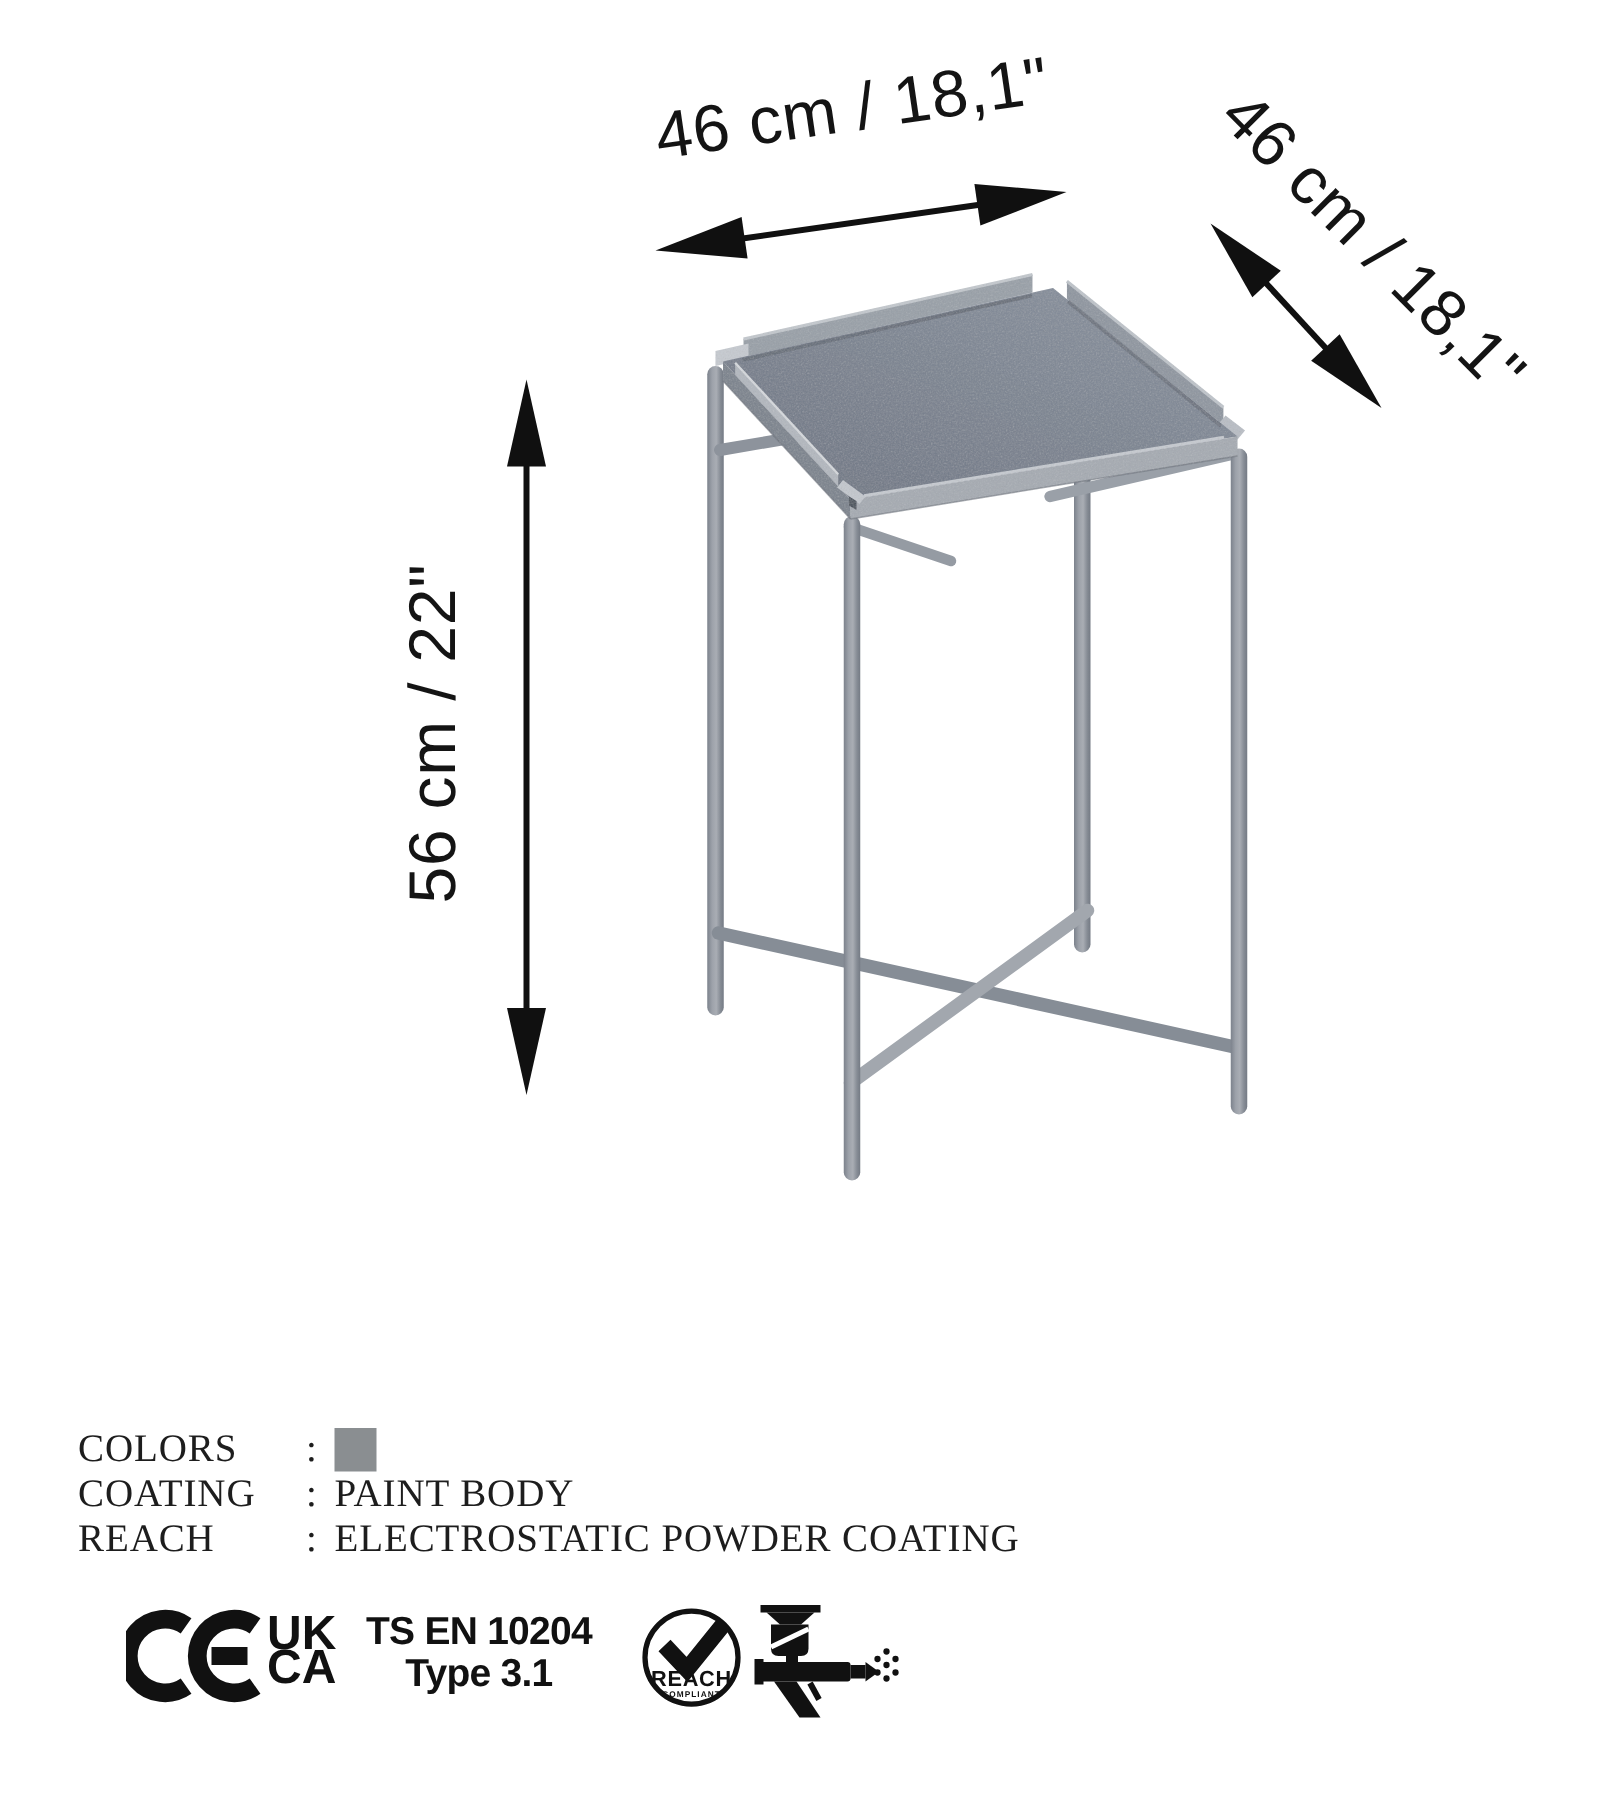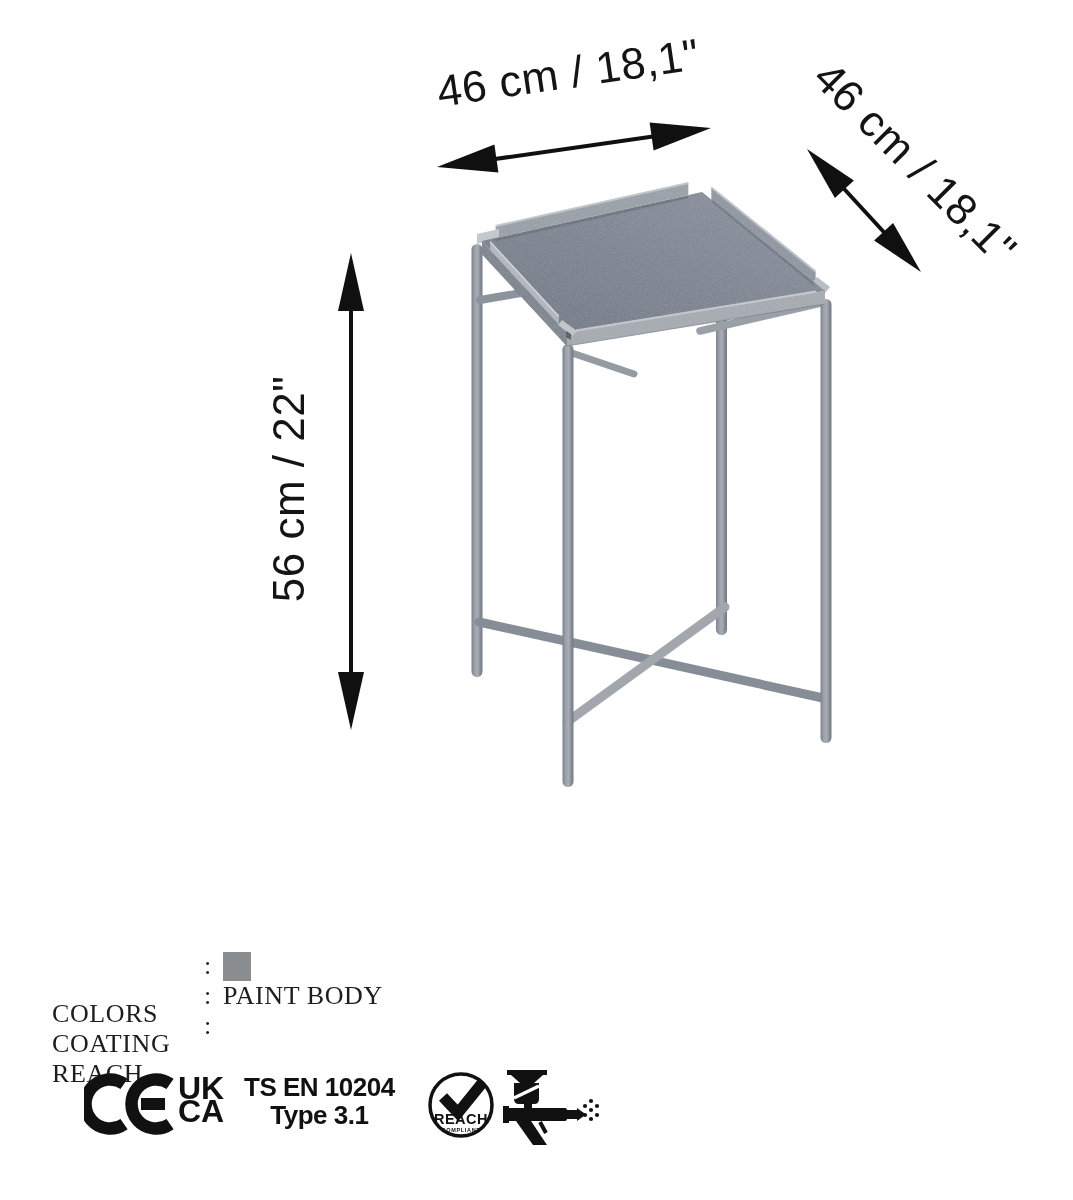--- a/index.html
+++ b/index.html
@@ -7,21 +7,21 @@
           font-family:"Liberation Sans",sans-serif;}
   .dim-label{position:absolute;color:#141414;font-size:44px;letter-spacing:0.5px;
              text-align:center;width:324px;height:54px;line-height:54px;white-space:nowrap;}
   .dim-top{left:406px;top:46px;transform:rotate(-8.3deg);}
   .dim-right{left:753px;top:136px;transform:rotate(45deg);}
   .dim-left{left:127px;top:462px;transform:rotate(-90deg);}
   .scene{position:absolute;left:0;top:0;}
   .specs{position:absolute;left:52px;top:951px;color:#1d1d1d;
          font-family:"Liberation Serif",serif;font-size:26px;letter-spacing:0.6px;}
   .spec-row{display:flex;align-items:flex-start;height:30px;line-height:30px;}
-  .spec-label{width:152px;margin-top:48px;}
+  .spec-label{width:152px;}
   .spec-sep{width:19px;}
   .swatch{display:inline-block;width:28px;height:29px;margin-top:1px;background:#8a8e91;}
   .certs{position:absolute;left:0;top:1060px;width:1010px;height:120px;}
   .cert-svg{position:absolute;}
   .ukca{position:absolute;left:178px;top:1077px;font-weight:700;font-size:32px;
         line-height:23px;color:#111;letter-spacing:0px;transform:translateY(-1060px);}
   .tsen{position:absolute;left:244px;top:1073px;font-weight:700;font-size:26px;
         line-height:28px;color:#111;letter-spacing:-0.5px;text-align:center;
         transform:translateY(-1060px);}
   .certs > div, .certs > svg{transform:translateY(-1060px);}
@@ -131,20 +131,21 @@
       <span class="swatch" style="background: rgb(138, 142, 145);"></span>
     </div>
     <div class="spec-row">
       <span class="spec-label">COATING</span>
       <span class="spec-sep">:</span>
       <span class="spec-value">PAINT BODY</span>
     </div>
     <div class="spec-row">
       <span class="spec-label">REACH</span>
       <span class="spec-sep">:</span>
+      <span class="spec-value">ELECTROSTATIC POWDER COATING</span>
     </div>
   </div>
 
   <div class="certs">
 
     <svg class="cert-svg" style="left:84px;top:1072px;" width="92" height="64" viewBox="0 0 92 64" aria-label="CE">
       <path d="M40.05 52.07 A24.5 24.5 0 1 1 40.05 11.93" fill="none" stroke="#111" stroke-width="12.5"></path>
       <path d="M86.05 52.07 A24.5 24.5 0 1 1 86.05 11.93" fill="none" stroke="#111" stroke-width="12.5"></path>
       <line x1="57" y1="32" x2="81" y2="32" stroke="#111" stroke-width="12"></line>
     </svg>

